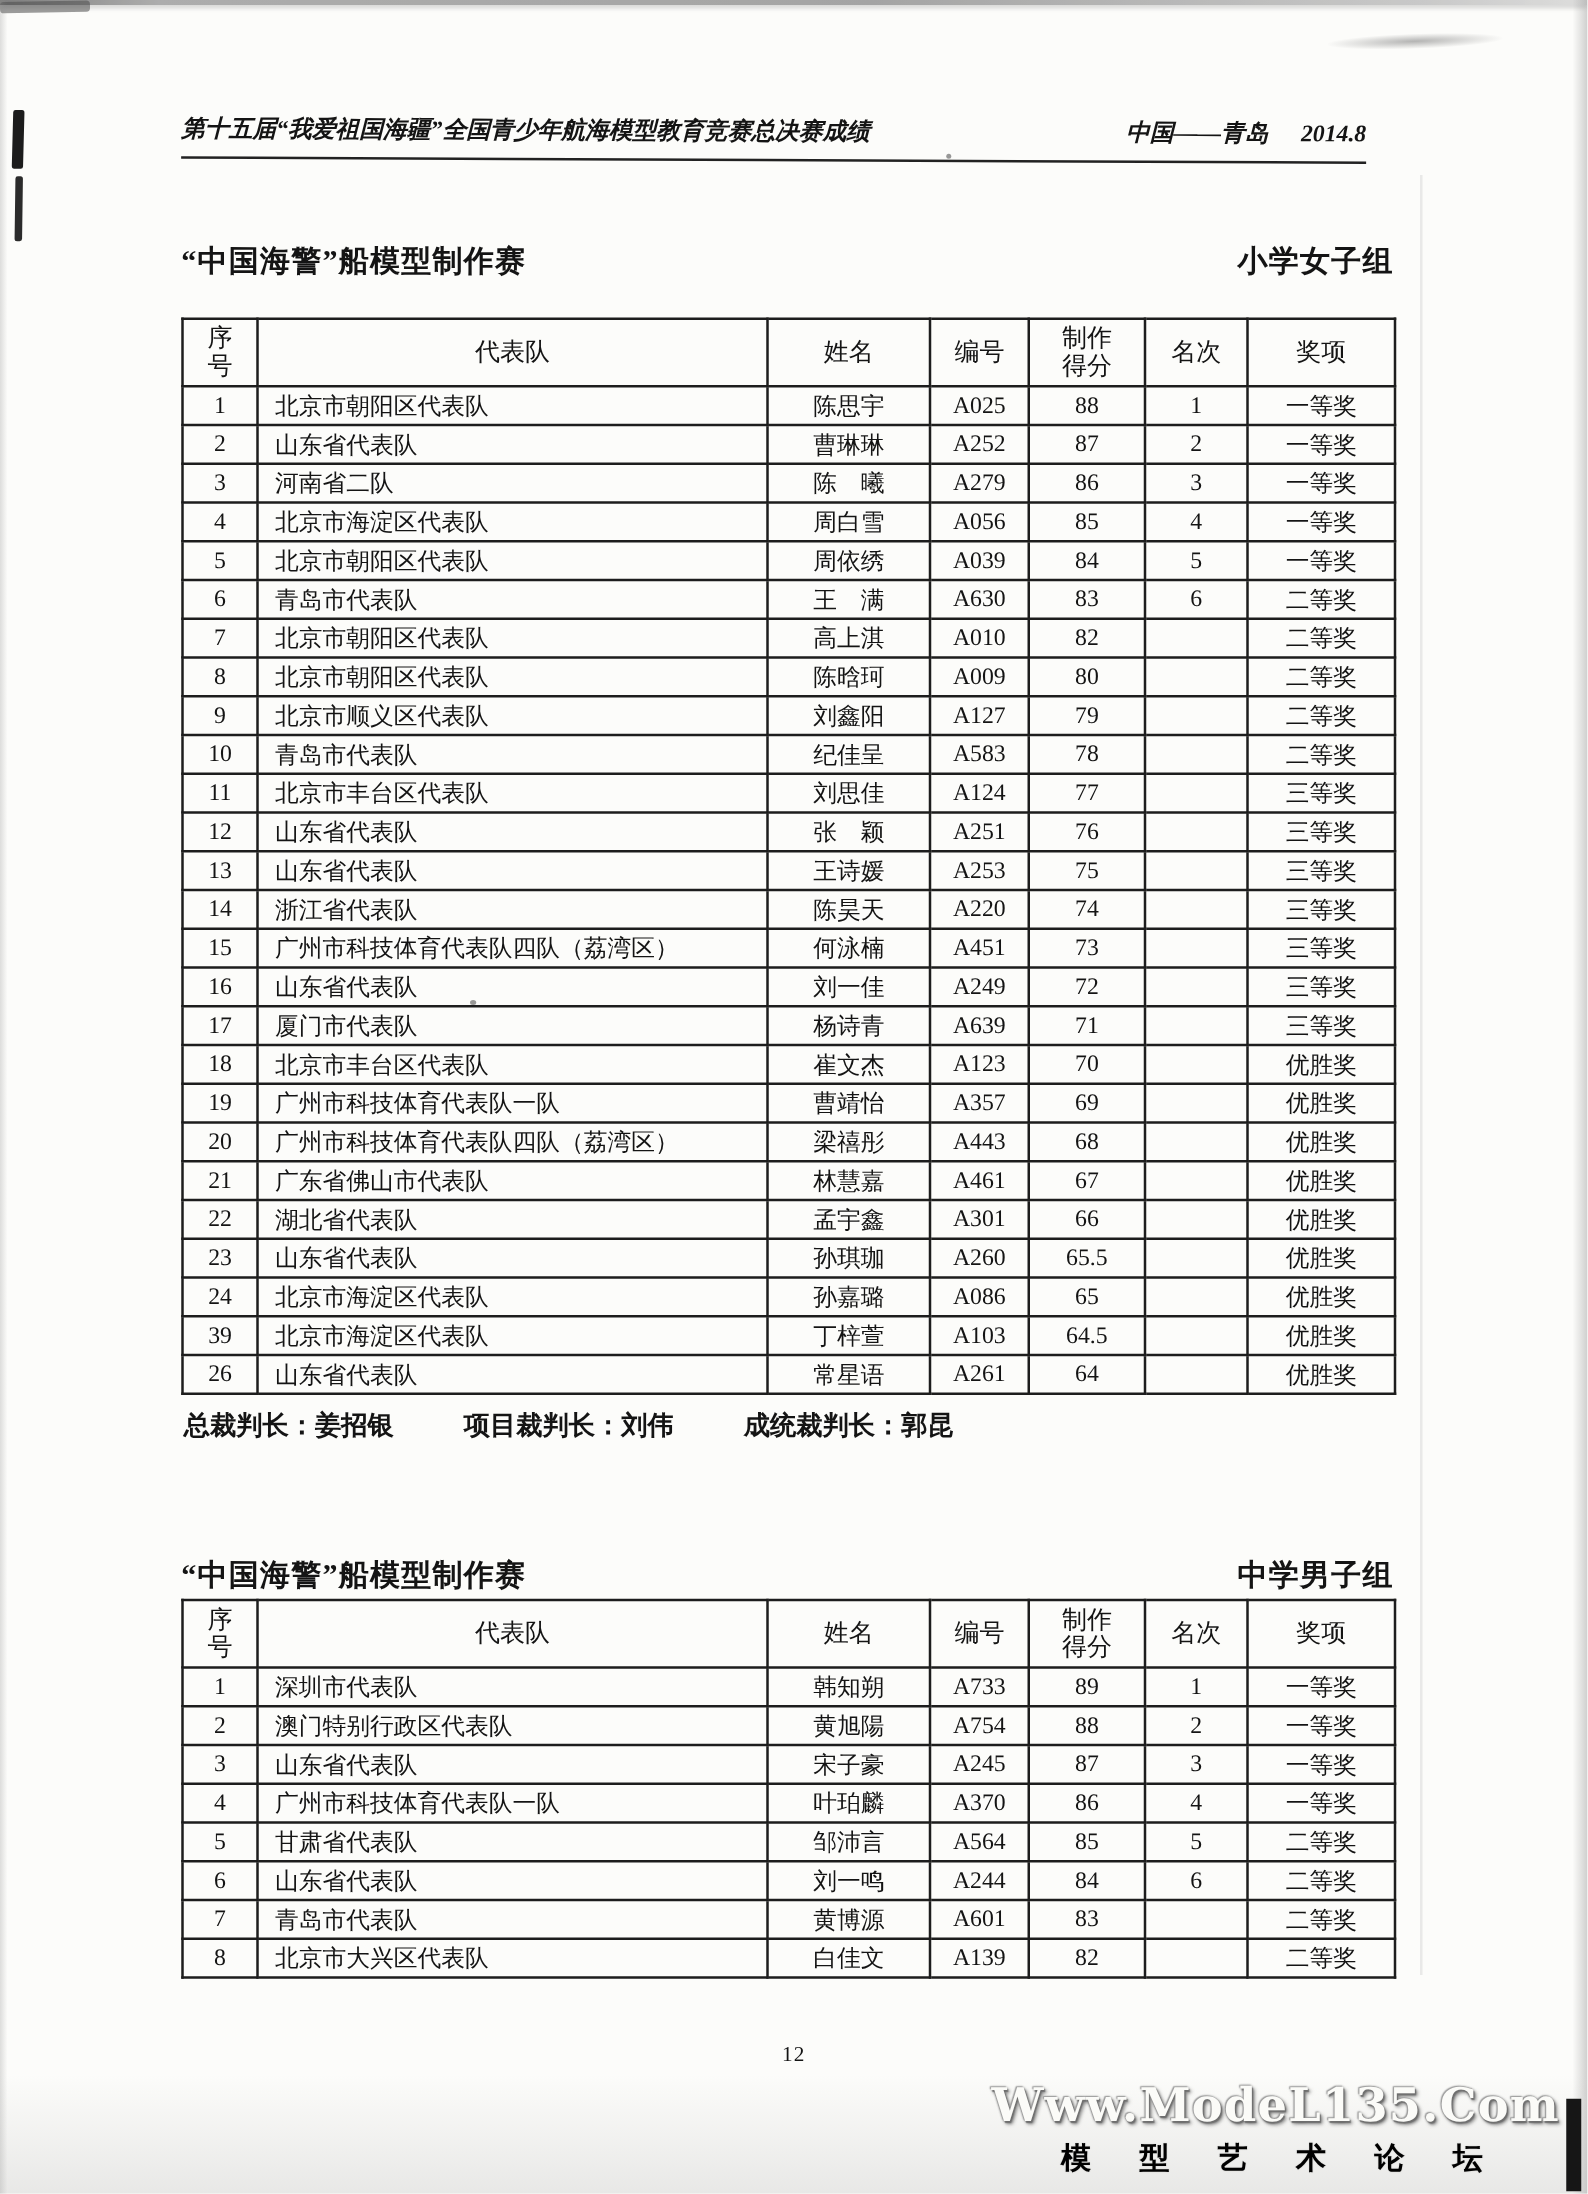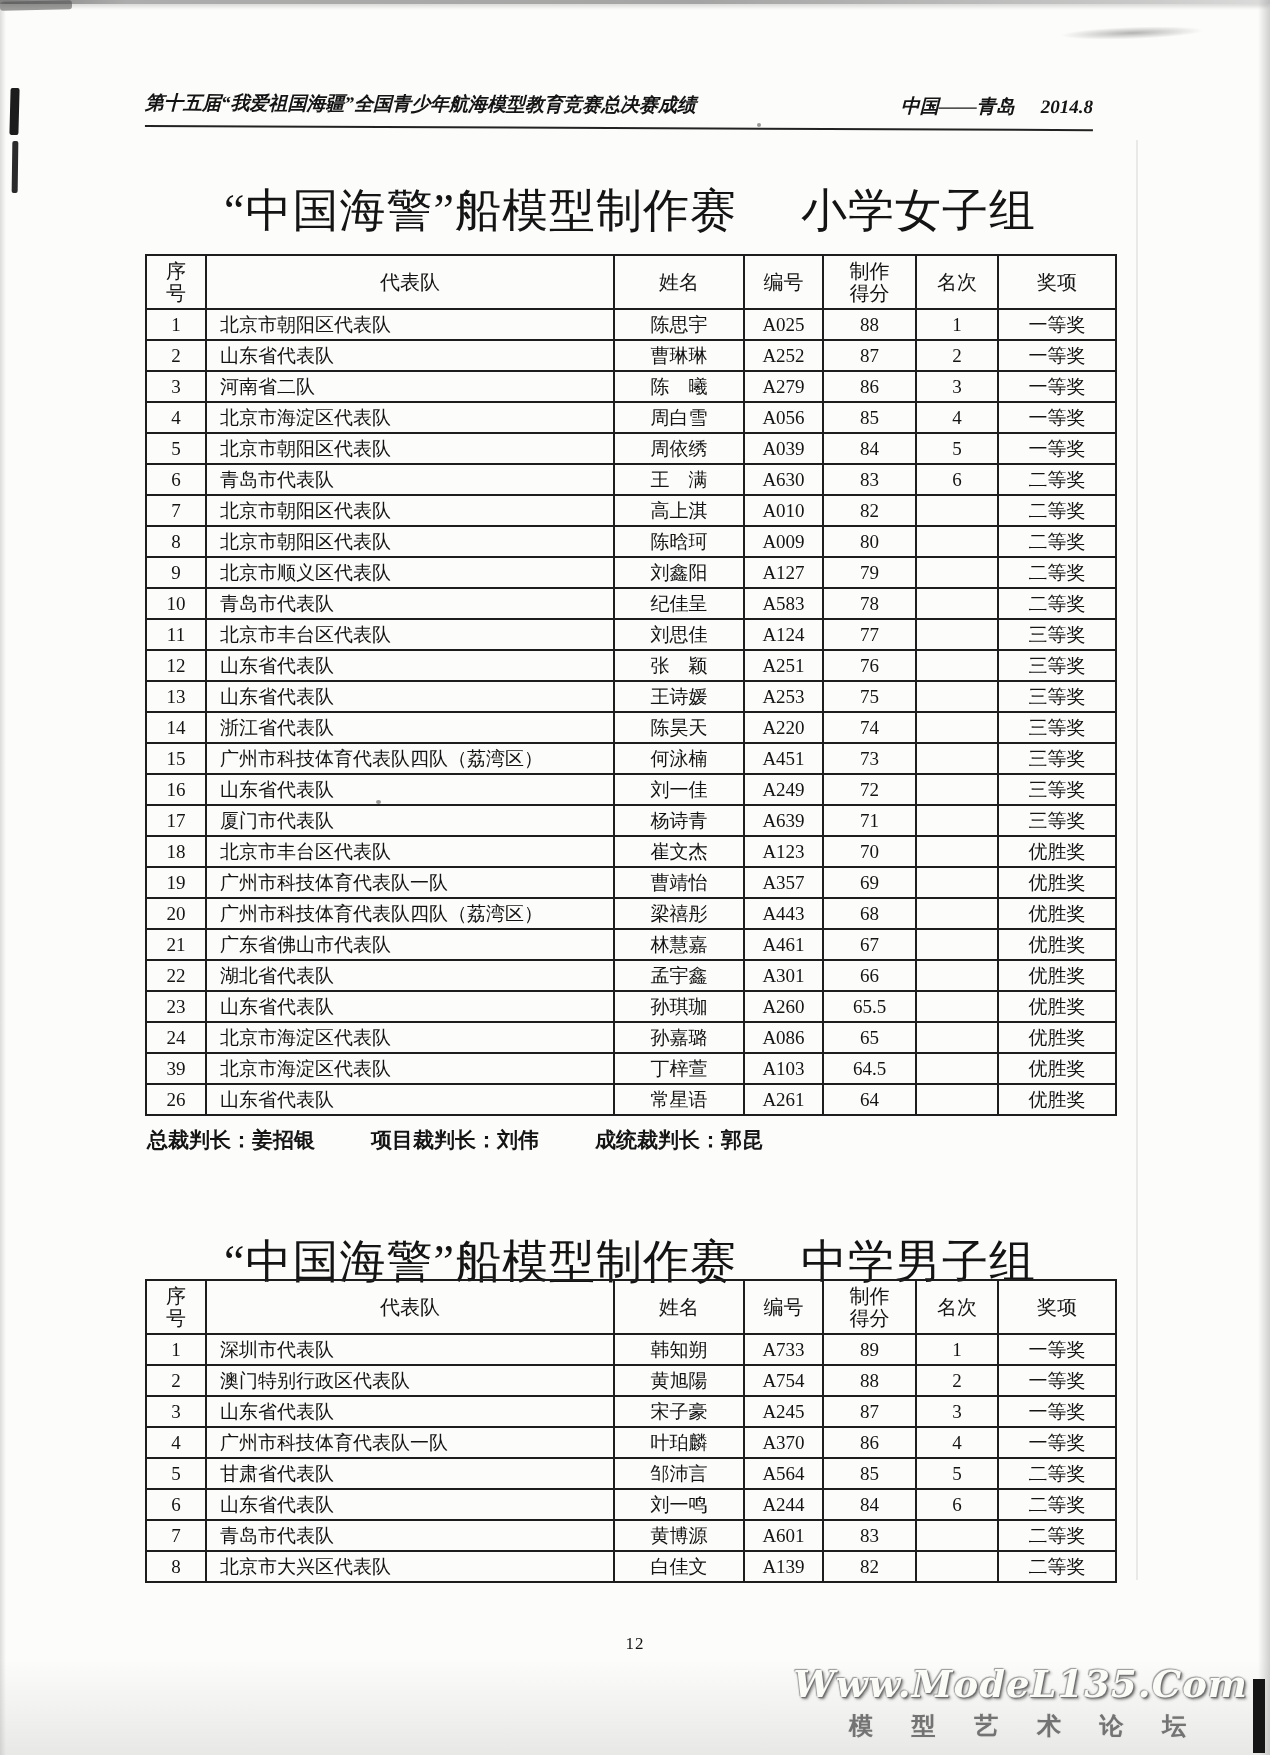--- a/index.html
+++ b/index.html
@@ -39,22 +39,22 @@
     font-size:19px;font-weight:bold;font-style:italic;
     border-bottom:2px solid #222;padding-bottom:9px;
     transform:rotate(.25deg);transform-origin:left center;
   }
   .hdr .loc{margin-left:auto;}
   .hdr .date{margin-left:26px;font-family:Liberation Serif, serif;}
 
   
   .tbl-title{
     position:absolute;left:145px;width:970px;
-    display:flex;justify-content:center;align-items:baseline;
-    font-size:46px;font-weight:normal;line-height:37px;white-space:nowrap;
+    display:flex;justify-content:space-between;align-items:baseline;
+    font-size:24px;font-weight:bold;line-height:37px;white-space:nowrap;
     letter-spacing:1px;
   }
   .tbl-title .part2{margin-left:64px;}
   #title1{top:192px;}
   #title2{top:1243px;}
 
   
   table.results{
     position:absolute;left:145px;width:970px;
     border-collapse:collapse;table-layout:fixed;
@@ -87,27 +87,26 @@
     text-align:center;font-size:17px;letter-spacing:1px;
   }
 
   
   .watermark{position:absolute;top:1662px;right:22px;text-align:center;}
   .watermark .wm1{
     font-family:"DejaVu Serif","Liberation Serif",serif;
     font-size:37px;font-weight:bold;letter-spacing:1px;
     color:#fbfbf8;
     text-shadow:1px 1px 1px #6e6e6e,-1px -1px 1px #9c9c9c,2px 2px 3px rgba(90,90,90,.8),0 0 2px #8a8a8a;
-    font-style:italic;
   }
   .watermark .wm2{
     margin-top:4px;
     font-family:"Liberation Sans","DejaVu Sans",sans-serif;
     font-size:24px;font-weight:bold;letter-spacing:16px;
-    color:#737373;text-shadow:0 0 1px #b5b5b3;
+    color:#000000;text-shadow:0 0 1px #b5b5b3;
     padding-left:10px;
   }
 </style>
 </head>
 <body>
 
 <div class="page">
 
   <div class="art art-topline"></div>
   <div class="art art-topleft"></div>

